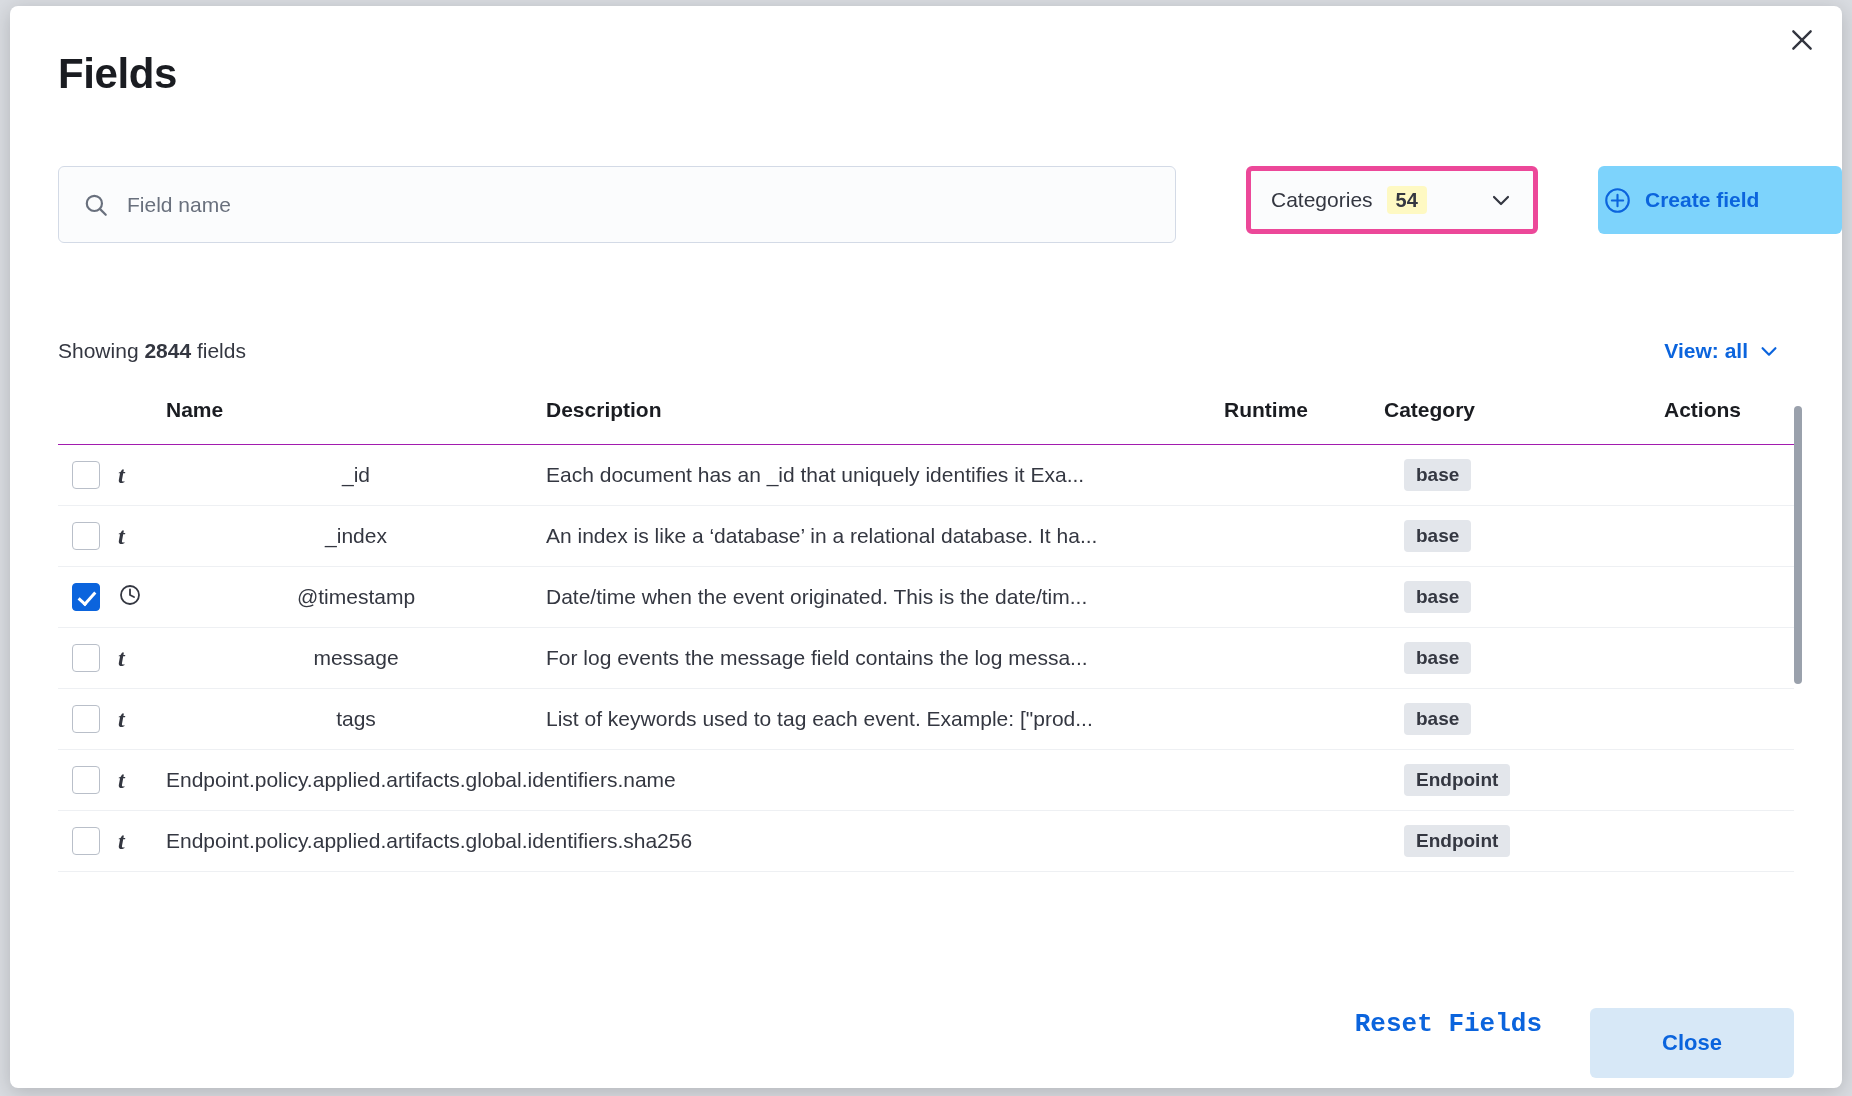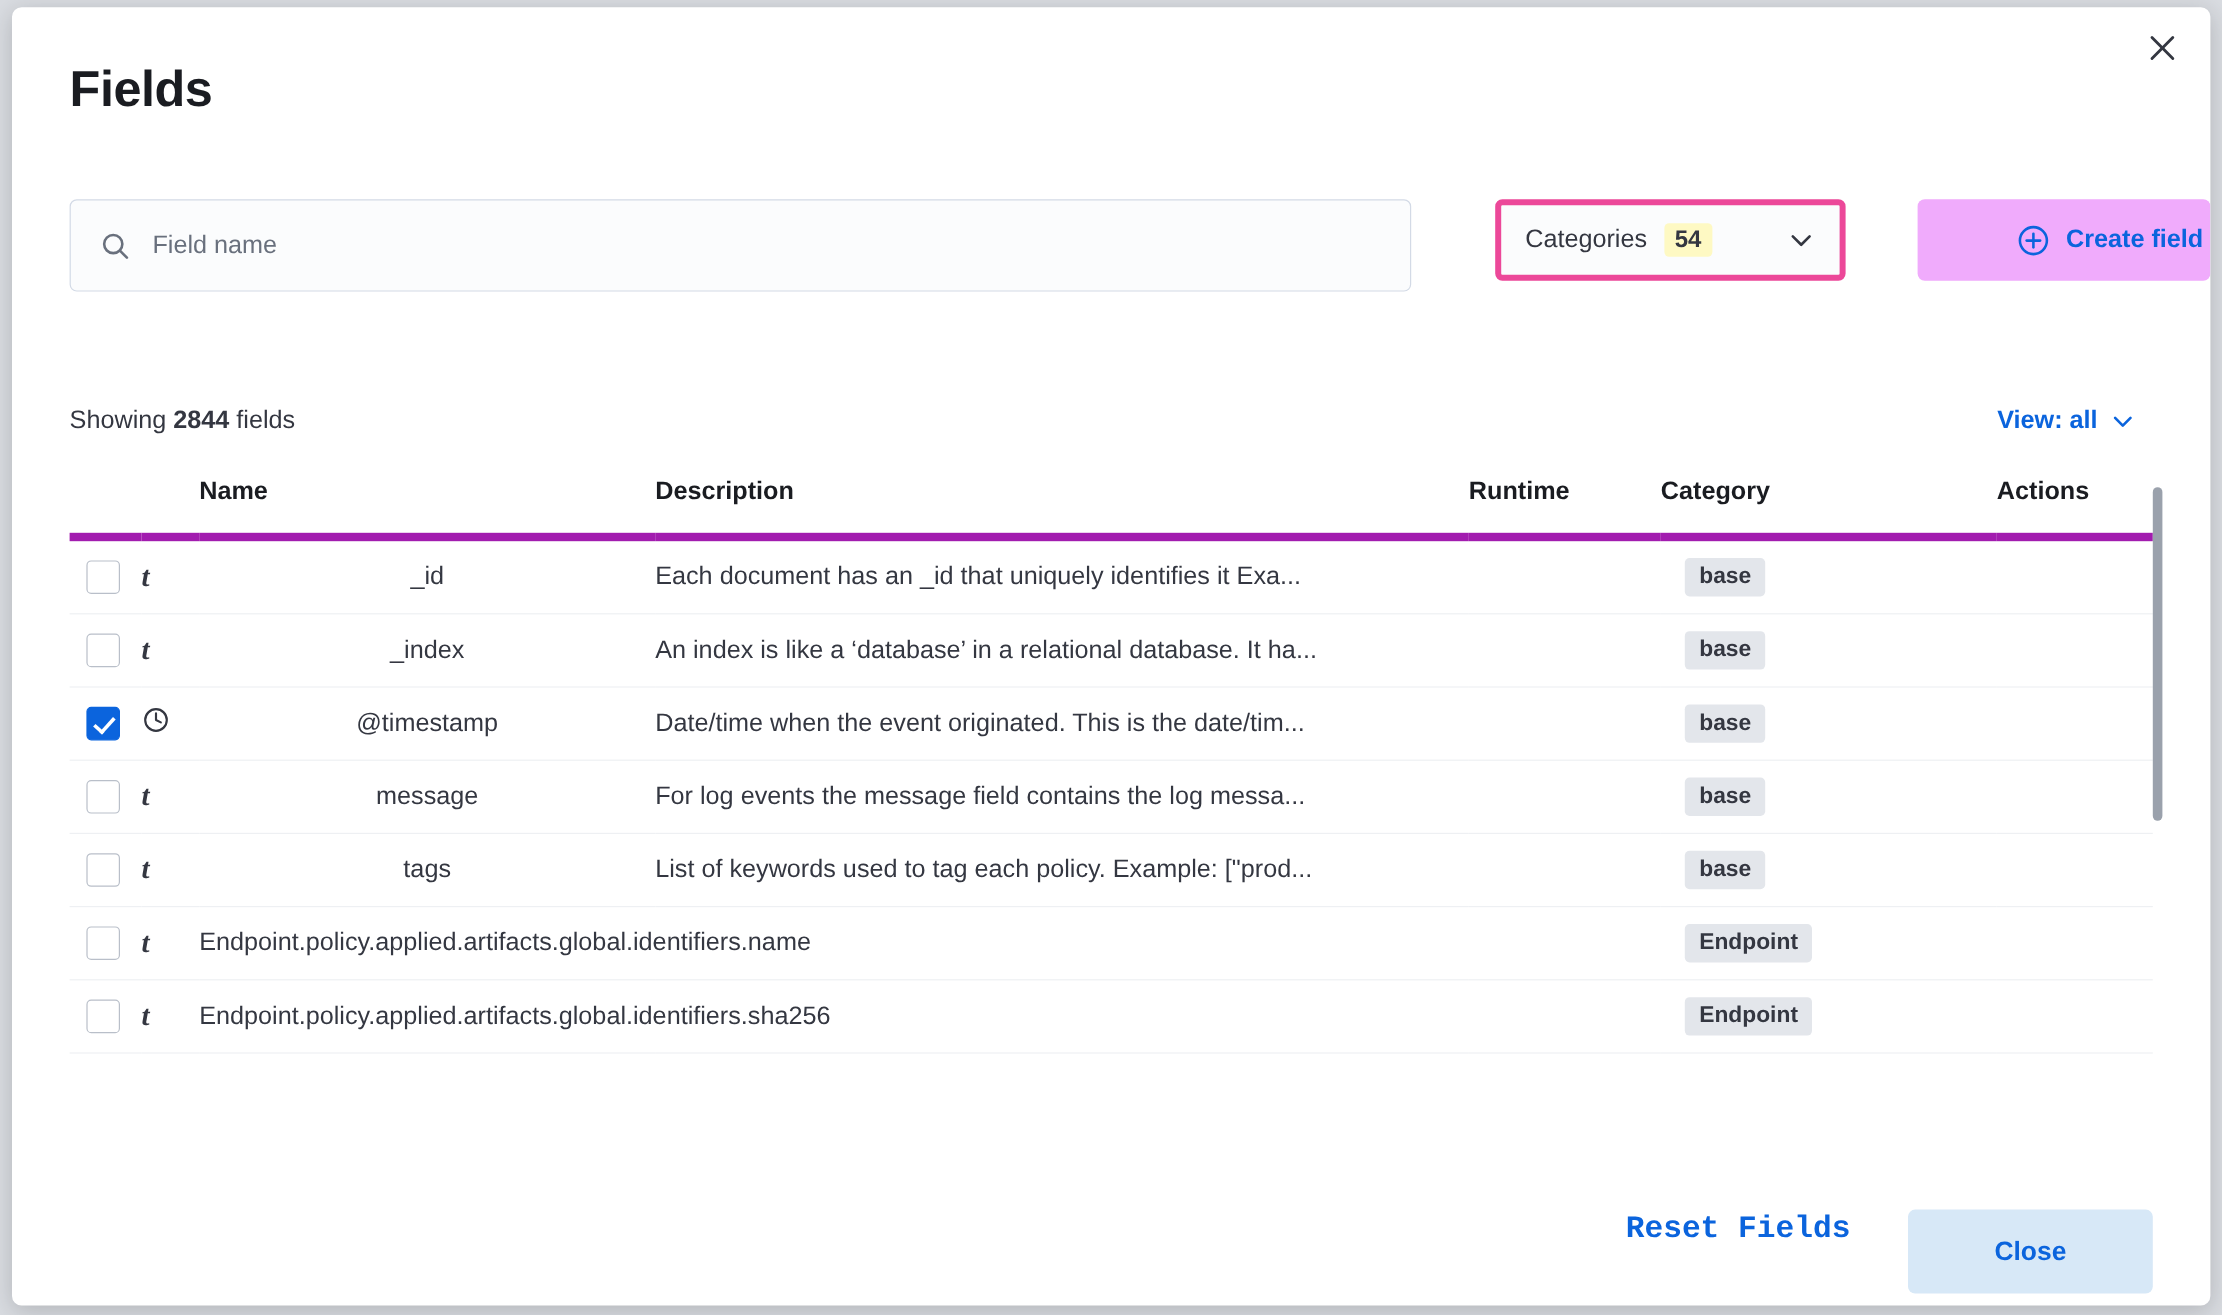--- a/index.html
+++ b/index.html
@@ -126,26 +126,26 @@
     color: #343741;
     display: flex;
   }
 
   .create-btn {
     position: absolute;
     left: 1540px;
     top: 0;
     width: 244px;
     height: 68px;
-    background: #f0abfc;
+    background: #7dd3fc;
     border: none;
     border-radius: 6px;
     display: flex;
     align-items: center;
-    justify-content: flex-end;
+    justify-content: flex-start;
     gap: 14px;
     cursor: pointer;
     color: #0b64dd;
     font-size: 21px;
     font-weight: bold;
     font-family: "Liberation Sans", sans-serif;
   }
 
   .showing {
     position: absolute;
@@ -180,21 +180,21 @@
     width: 1736px;
     border-collapse: collapse;
     table-layout: fixed;
   }
   table.fields thead th {
     font-size: 21px;
     font-weight: bold;
     color: #1a1c21;
     text-align: left;
     padding: 0 0 22px 0;
-    border-bottom: 7px solid #a21caf;
+    border-bottom: 1px solid #a21caf;
   }
   th.col-check { width: 60px; }
   th.col-type  { width: 48px; }
   th.col-name  { width: 380px; }
   th.col-desc  { width: 678px; }
   th.col-runtime { width: 160px; text-align: right; padding-right: 20px; }
   th.col-cat   { width: 280px; padding-left: 20px; }
   th.col-actions { width: 130px; text-align: right; padding-right: 6px; }
 
   table.fields tbody td {
@@ -431,21 +431,21 @@
             <td></td>
           </tr>
           <tr>
             <td>
               <span class="checkbox"></span>
             </td>
             <td>
               <span class="type-icon">t</span>
             </td>
             <td class="field-name">tags</td>
-            <td class="field-desc">List of keywords used to tag each policy. Example: ["prod...</td>
+            <td class="field-desc">List of keywords used to tag each event. Example: ["prod...</td>
             <td></td>
             <td><span class="cat-badge">base</span></td>
             <td></td>
           </tr>
           <tr>
             <td>
               <span class="checkbox"></span>
             </td>
             <td>
               <span class="type-icon">t</span>

